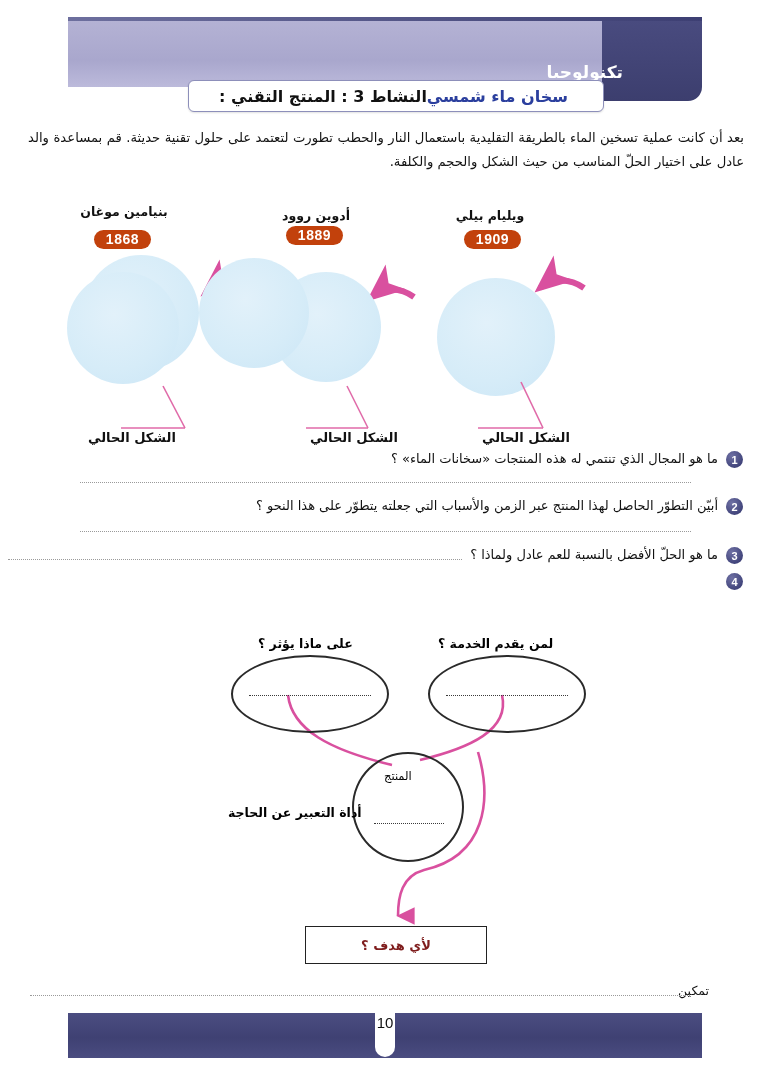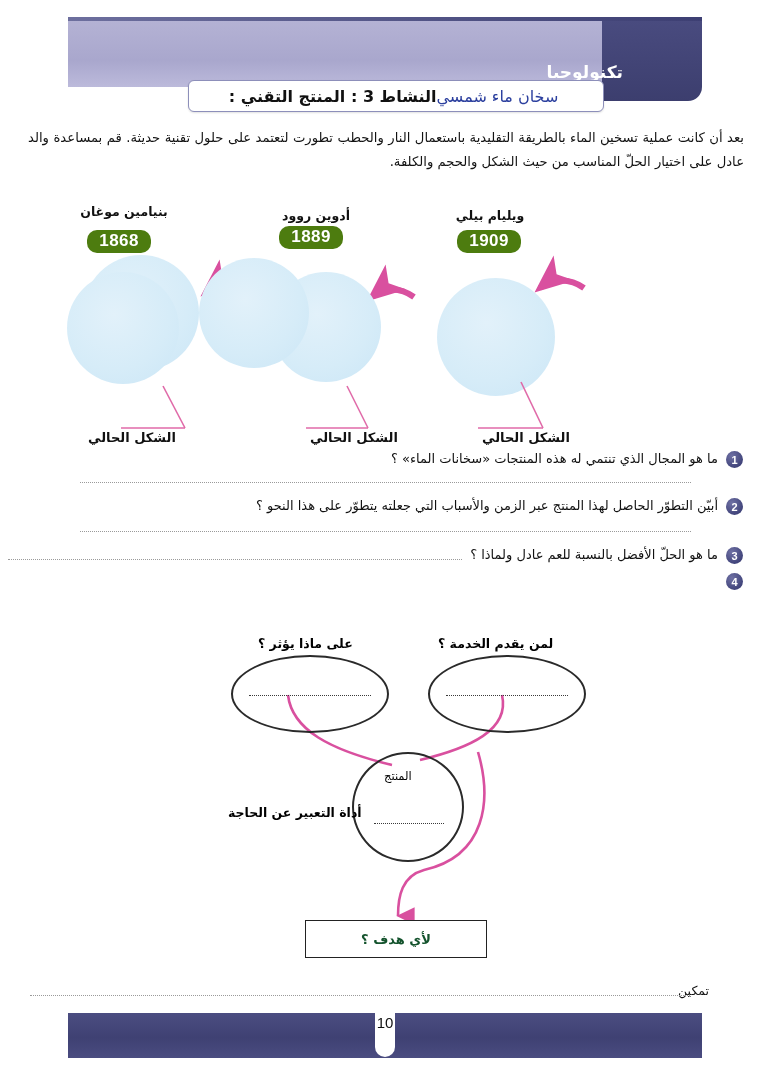--- a/index.html
+++ b/index.html
@@ -61,21 +61,21 @@
     align-items: center;
     justify-content: center;
     gap: 0px;
     box-shadow: 0 1px 2px rgba(0,0,0,0.12);
   }
   .title-plate .t-black {
     font-size: 16px; font-weight: bold; color: #111111;
     white-space: nowrap;
   }
   .title-plate .t-blue {
-    font-size: 16px; font-weight: normal; color: #2b3f9e;
+    font-size: 16px; font-weight: bold; color: #2b3f9e;
     white-space: nowrap;
     margin-right: 5px;
   }
 
   
   .intro {
     position: absolute;
     left: 28px; top: 126px;
     width: 716px;
     font-size: 13.2px;
@@ -92,23 +92,23 @@
     position: absolute;
     width: 150px;
     text-align: center;
     font-size: 12.5px;
     font-weight: bold;
     color: #111;
     white-space: nowrap;
   }
   .year-badge {
     position: absolute;
-    background: #4d7c0f;
+    background: #c2410c;
     color: #ffffff;
-    font-size: 17px;
+    font-size: 14px;
     font-weight: bold;
     border-radius: 10px;
     padding: 1px 12px 2px;
     letter-spacing: 0.5px;
     font-family: "Liberation Sans", sans-serif;
   }
   .halo {
     position: absolute;
     border-radius: 50%;
     background: radial-gradient(circle at 42% 38%, #e2f1fa 0%, #d6ecf8 58%, #cbe6f6 100%);
@@ -176,21 +176,22 @@
   }
   .goal-box {
     position: absolute;
     border: 1.8px solid #222;
     background: #fff;
     display: flex;
     align-items: center;
     justify-content: center;
     font-size: 13px;
     font-weight: bold;
-    color: #14532d;
+    color: #7f1d1d;
+    margin-top: 6px;
   }
 
   
   .foot-dots {
     position: absolute;
     left: 30px; top: 995px;
     width: 660px;
     border-bottom: 1.4px dotted #9a9a9a;
     height: 0;
   }

